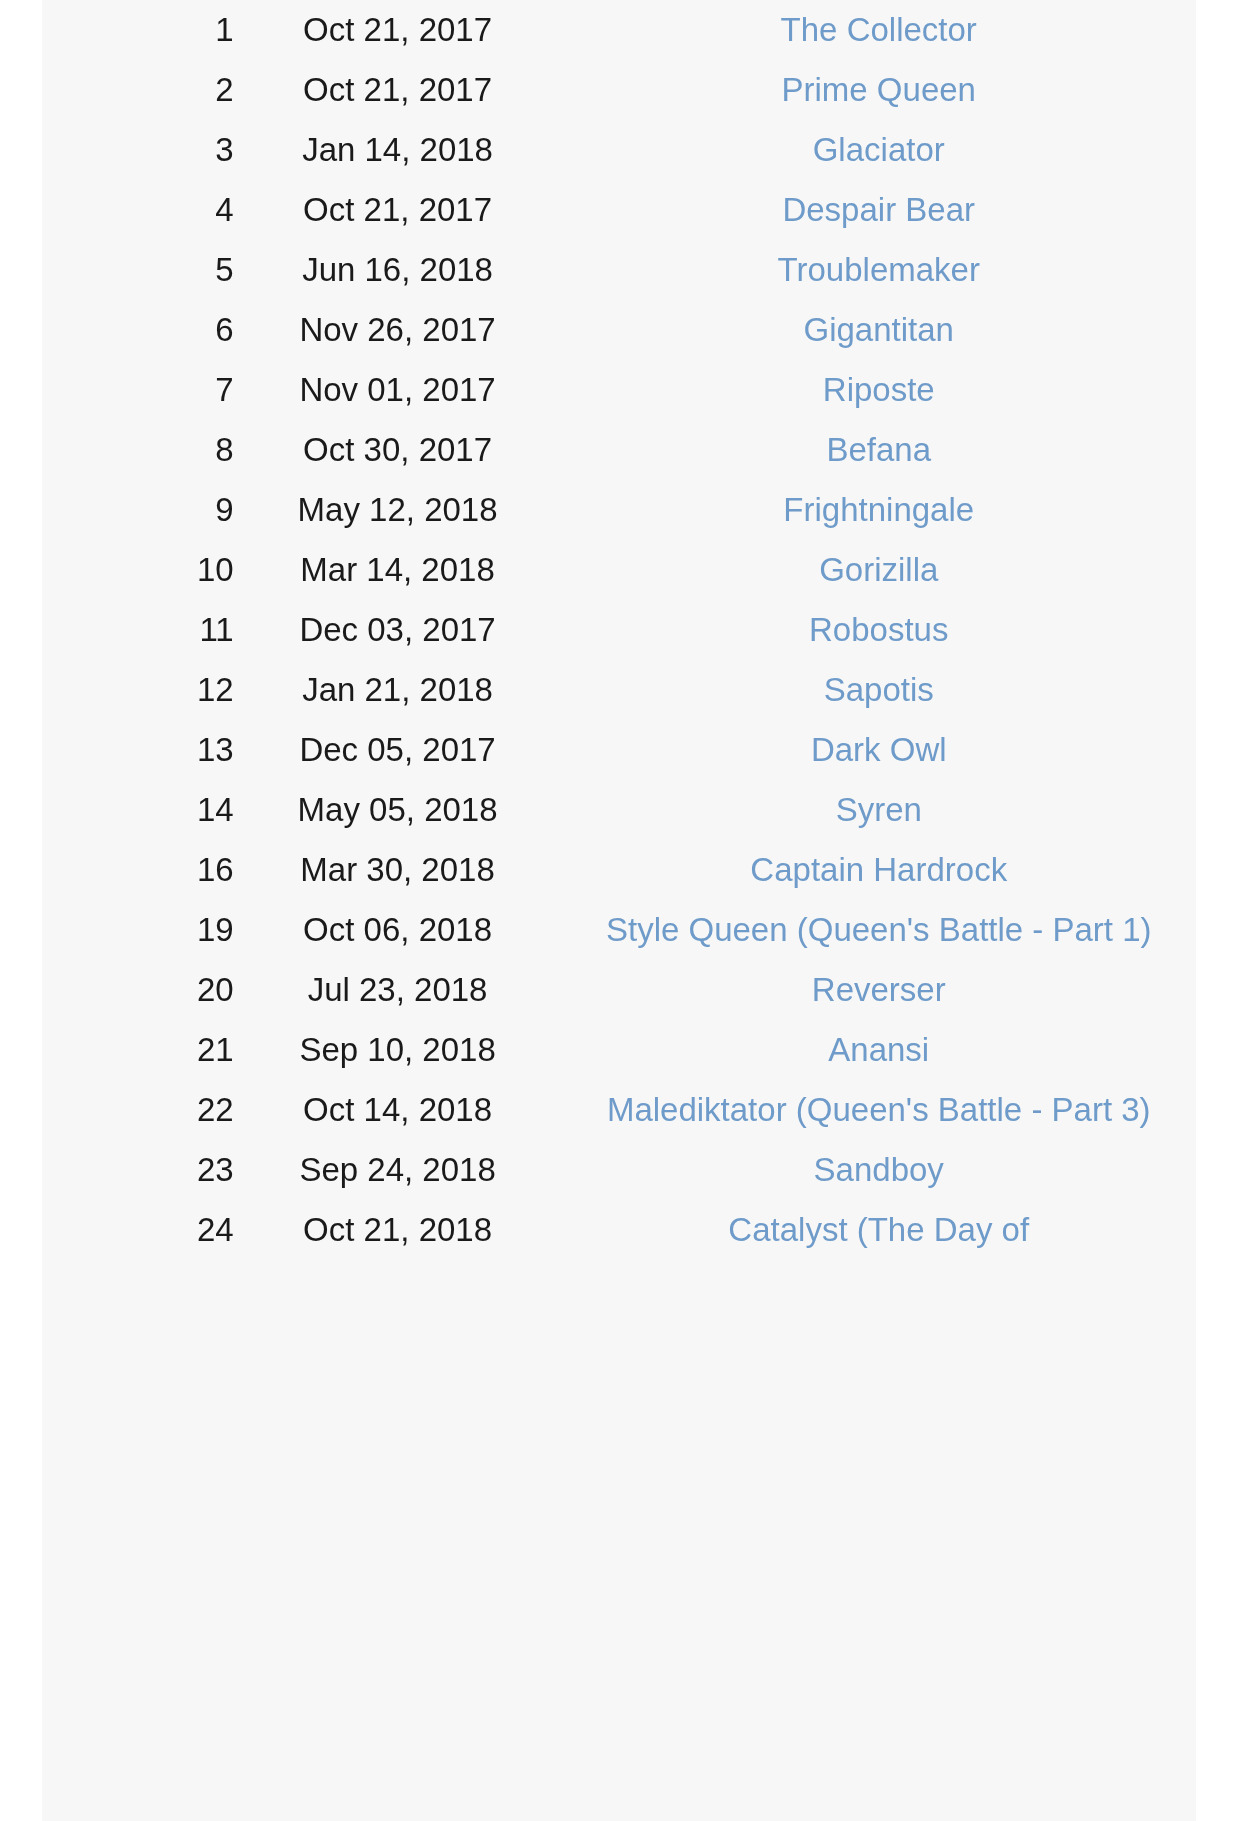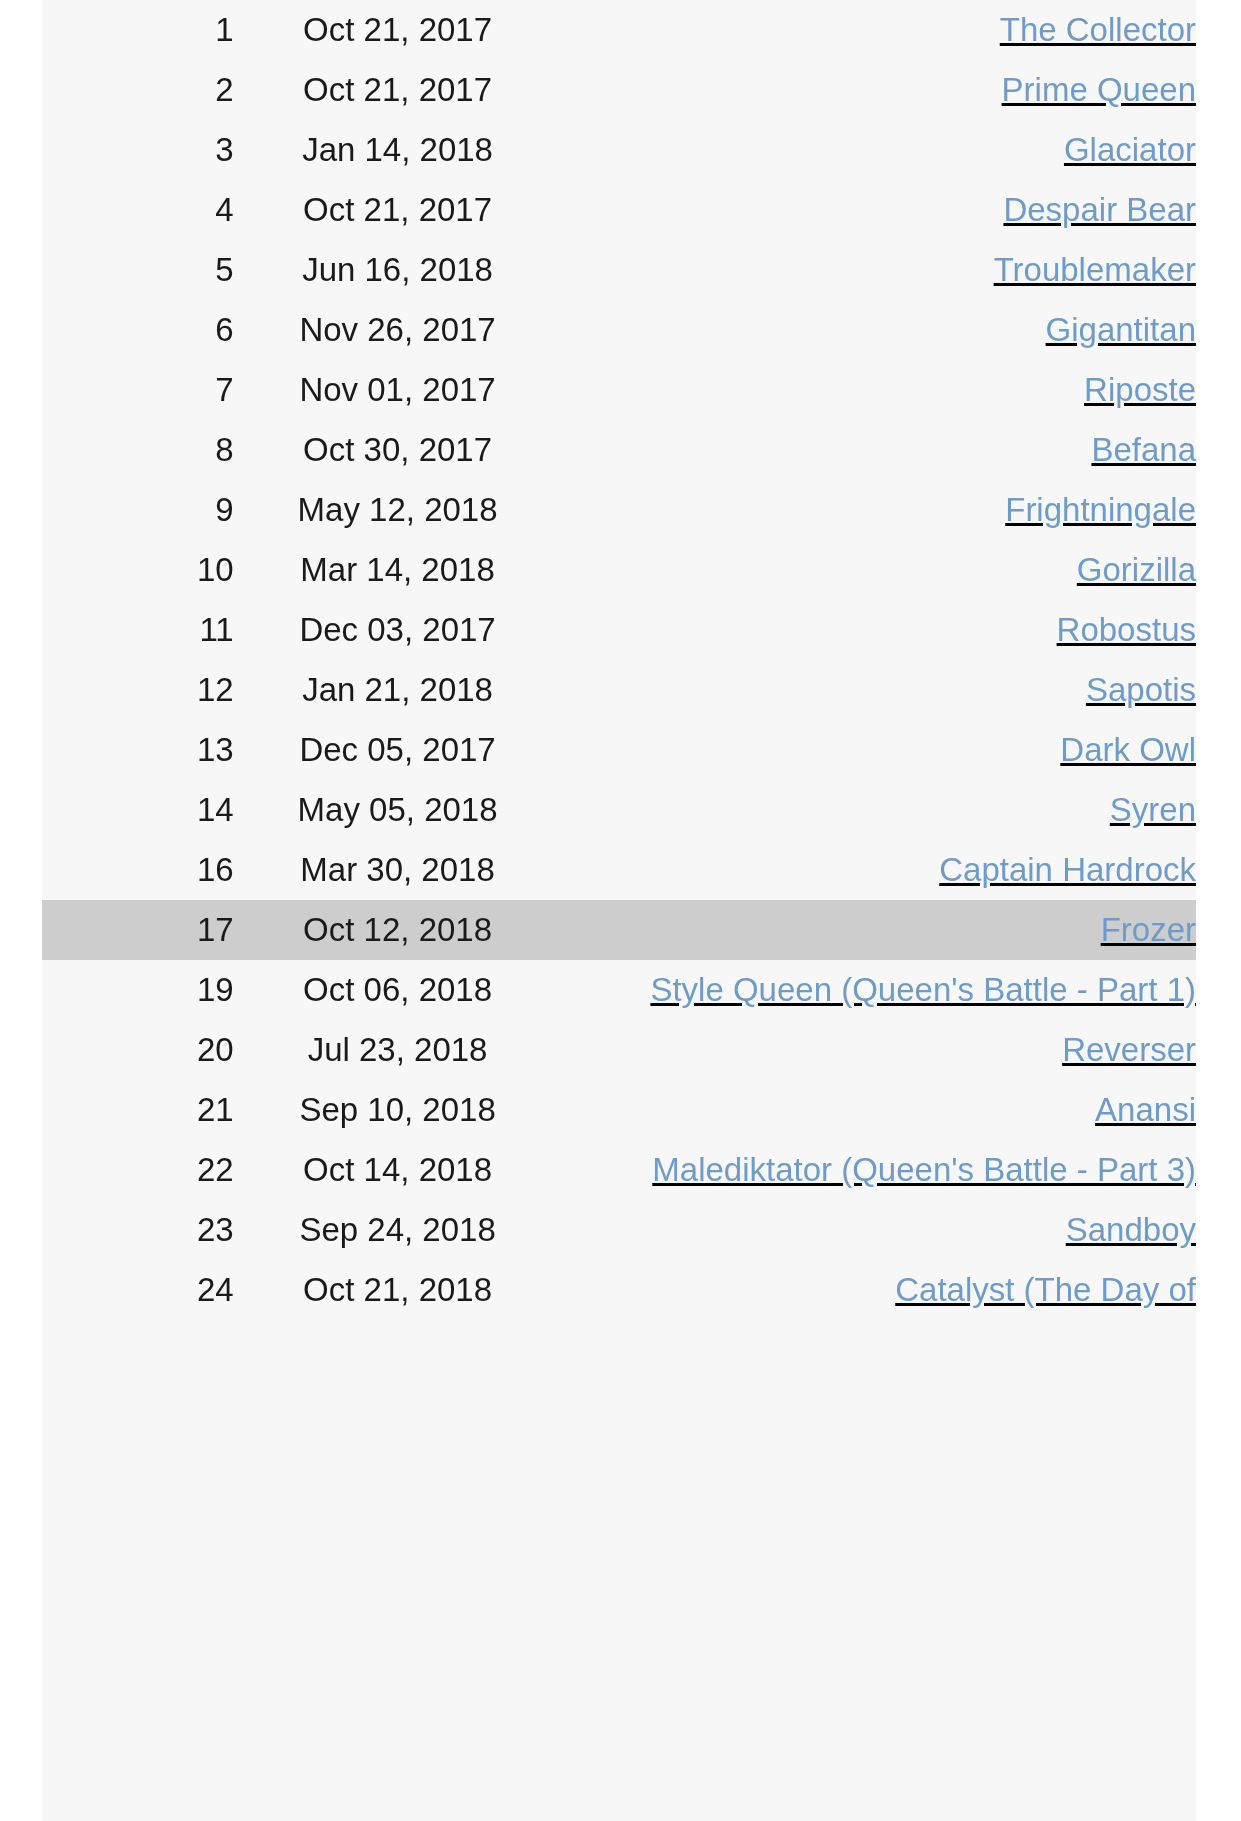--- a/index.html
+++ b/index.html
@@ -66,24 +66,23 @@
 
   td.col-date {
     width: 325px;
     text-align: center;
     color: #1a1a1a;
     padding-right: 10px;
   }
 
   td.col-title {
     width: 629px;
-    text-align: right;
+    text-align: center;
     padding-left: 31px;
     padding-right: 110px;
-    text-decoration: underline;
   }
 
   .title-link {
     color: #6e9bc9;
     text-decoration: none;
     cursor: pointer;
     word-wrap: break-word;
   }
 
   tr.is-highlighted .title-link { color: #6e9bc9; }
@@ -164,25 +163,20 @@
           <tr>
             <td class="col-num">14</td>
             <td class="col-date">May 05, 2018</td>
             <td class="col-title"><a class="title-link">Syren</a></td>
           </tr>
           <tr>
             <td class="col-num">16</td>
             <td class="col-date">Mar 30, 2018</td>
             <td class="col-title"><a class="title-link">Captain Hardrock</a></td>
           </tr>
-          <tr class="is-highlighted">
-            <td class="col-num">17</td>
-            <td class="col-date">Oct 12, 2018</td>
-            <td class="col-title"><a class="title-link">Frozer</a></td>
-          </tr>
           <tr>
             <td class="col-num">19</td>
             <td class="col-date">Oct 06, 2018</td>
             <td class="col-title"><a class="title-link">Style Queen (Queen's Battle - Part 1)</a></td>
           </tr>
           <tr>
             <td class="col-num">20</td>
             <td class="col-date">Jul 23, 2018</td>
             <td class="col-title"><a class="title-link">Reverser</a></td>
           </tr>

